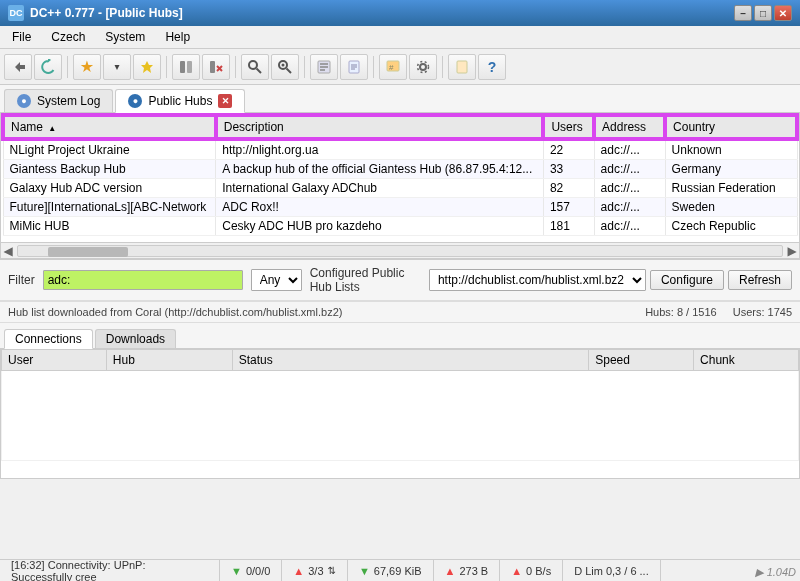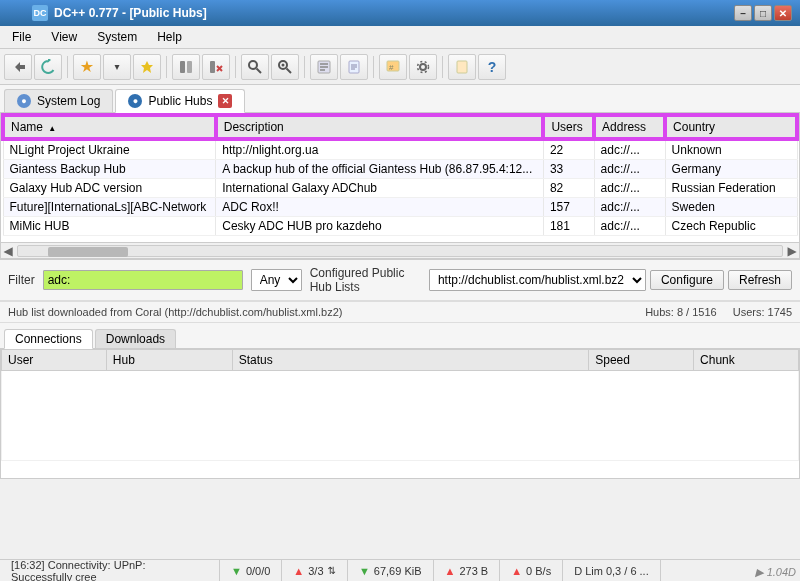--- a/index.html
+++ b/index.html
@@ -10,21 +10,21 @@
       background: linear-gradient(to bottom, #4a90d9, #2c6aa0);
       color: white;
       padding: 4px 8px;
       display: flex;
       align-items: center;
       justify-content: space-between;
       height: 26px;
       font-size: 12px;
       font-weight: bold;
     }
-    .titlebar-left { display: flex; align-items: center; gap: 6px; margin-left: 24px; }
+    .titlebar-left { display: flex; align-items: center; gap: 6px; }
     .titlebar-icon { width: 16px; height: 16px; background: #6ab0e8; border-radius: 2px; display: flex; align-items: center; justify-content: center; font-size: 9px; color: white; }
     .titlebar-buttons { display: flex; gap: 2px; }
     .titlebar-btn {
       width: 18px; height: 16px; background: linear-gradient(to bottom, #e0e0e0, #c0c0c0);
       border: 1px solid #888; border-radius: 2px; display: flex; align-items: center; justify-content: center;
       font-size: 10px; color: #333; cursor: pointer;
     }
     .titlebar-btn.close { background: linear-gradient(to bottom, #e87060, #c04030); color: white; }
 
     
@@ -281,21 +281,21 @@
     </div>
     <div class="titlebar-buttons">
       <div class="titlebar-btn">–</div>
       <div class="titlebar-btn">□</div>
       <div class="titlebar-btn close">✕</div>
     </div>
   </div>
 
   <div class="menubar">
     <span class="menu-item">File</span>
-    <span class="menu-item">View</span>
+    <span class="menu-item">Czech</span>
     <span class="menu-item">System</span>
     <span class="menu-item">Help</span>
   </div>
 
   <div class="toolbar">
     <div class="toolbar-btn" title="Back">
       <svg width="16" height="16" viewBox="0 0 16 16">
           <path d="M5 8l5-5v3h5v4h-5v3z" fill="#666"></path>
         </svg>
     </div>

